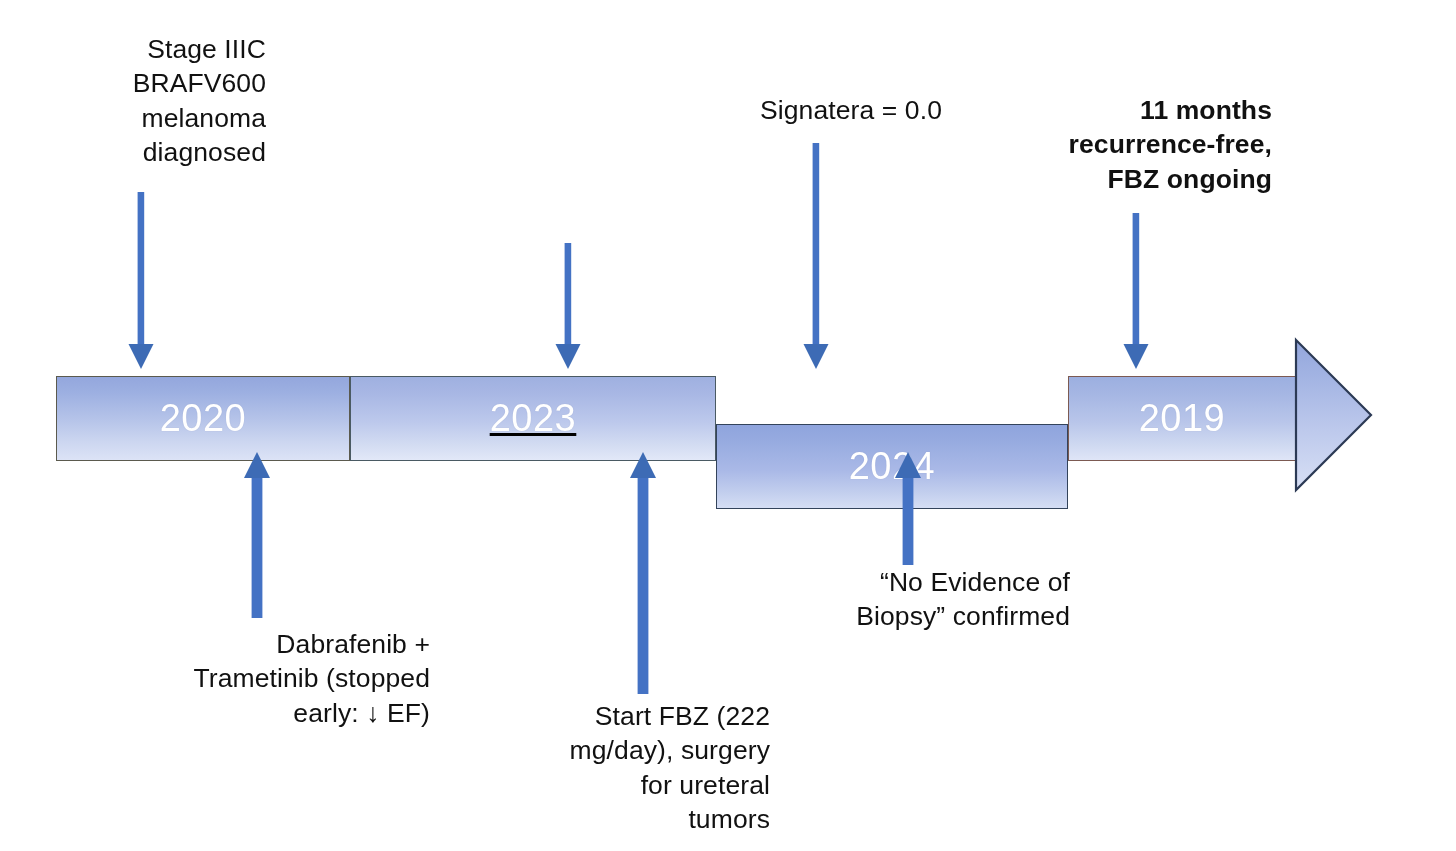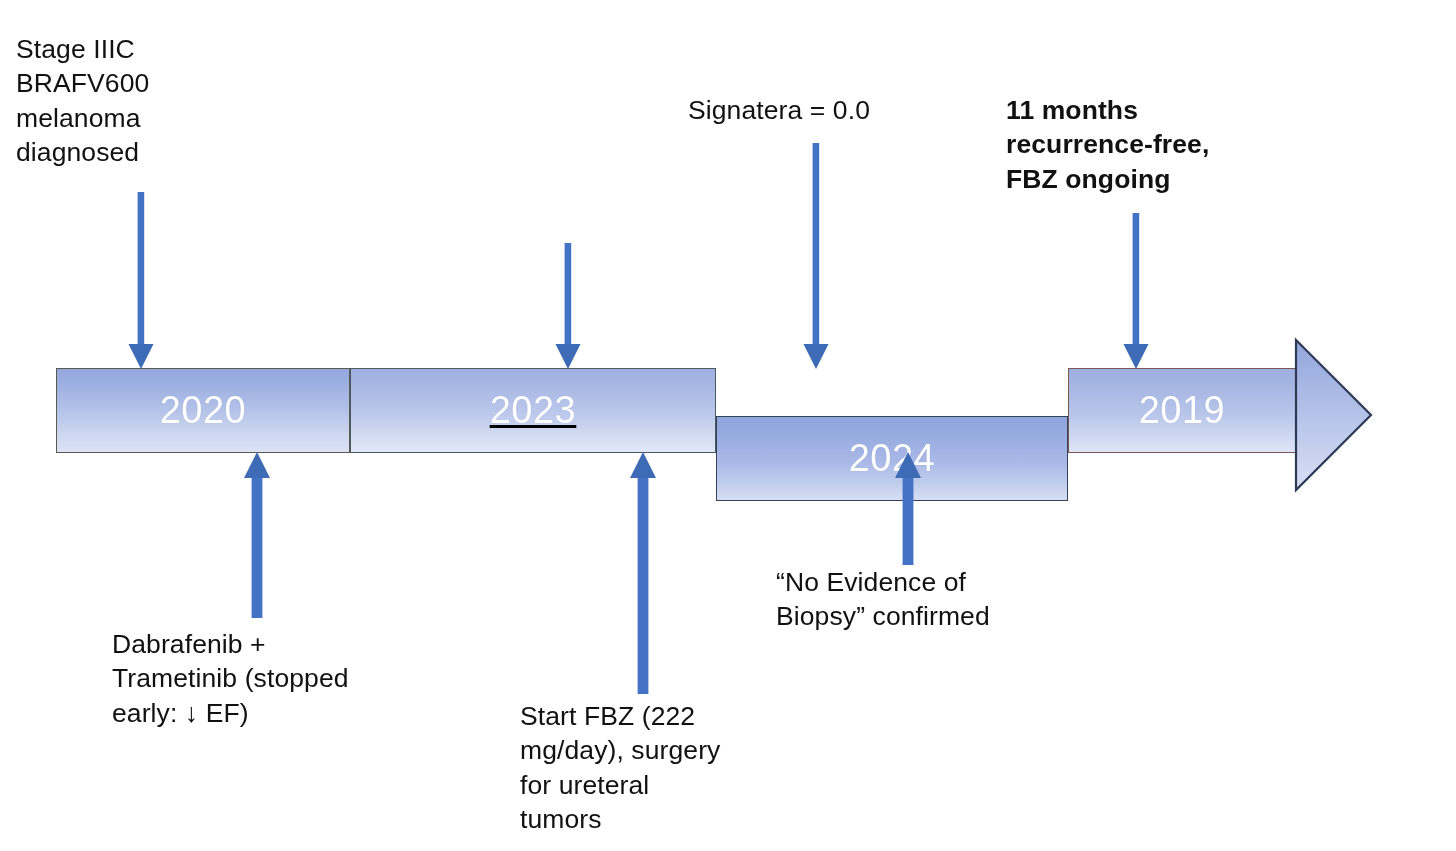--- a/index.html
+++ b/index.html
@@ -16,42 +16,42 @@
     position: relative;
     width: 1456px;
     height: 851px;
     background: #ffffff;
     overflow: hidden;
   }
 
   
   .label {
     position: absolute;
-    text-align: left;
+    text-align: right;
     font-size: 26.5px;
     line-height: 1.30;
     color: #111111;
     white-space: pre-line;
     letter-spacing: 0.1px;
   }
 
   
   .arrow {
     position: absolute;
   }
   .arrow svg {
     display: block;
     overflow: visible;
   }
 
   
   #timeline-bar {
     position: absolute;
     left: 56px;
-    top: 368px;
+    top: 376px;
     width: 1332px;
     height: 85px;
   }
   .seg {
     position: absolute;
     top: 0;
     height: 100%;
     box-sizing: border-box;
     display: flex;
     align-items: center;

